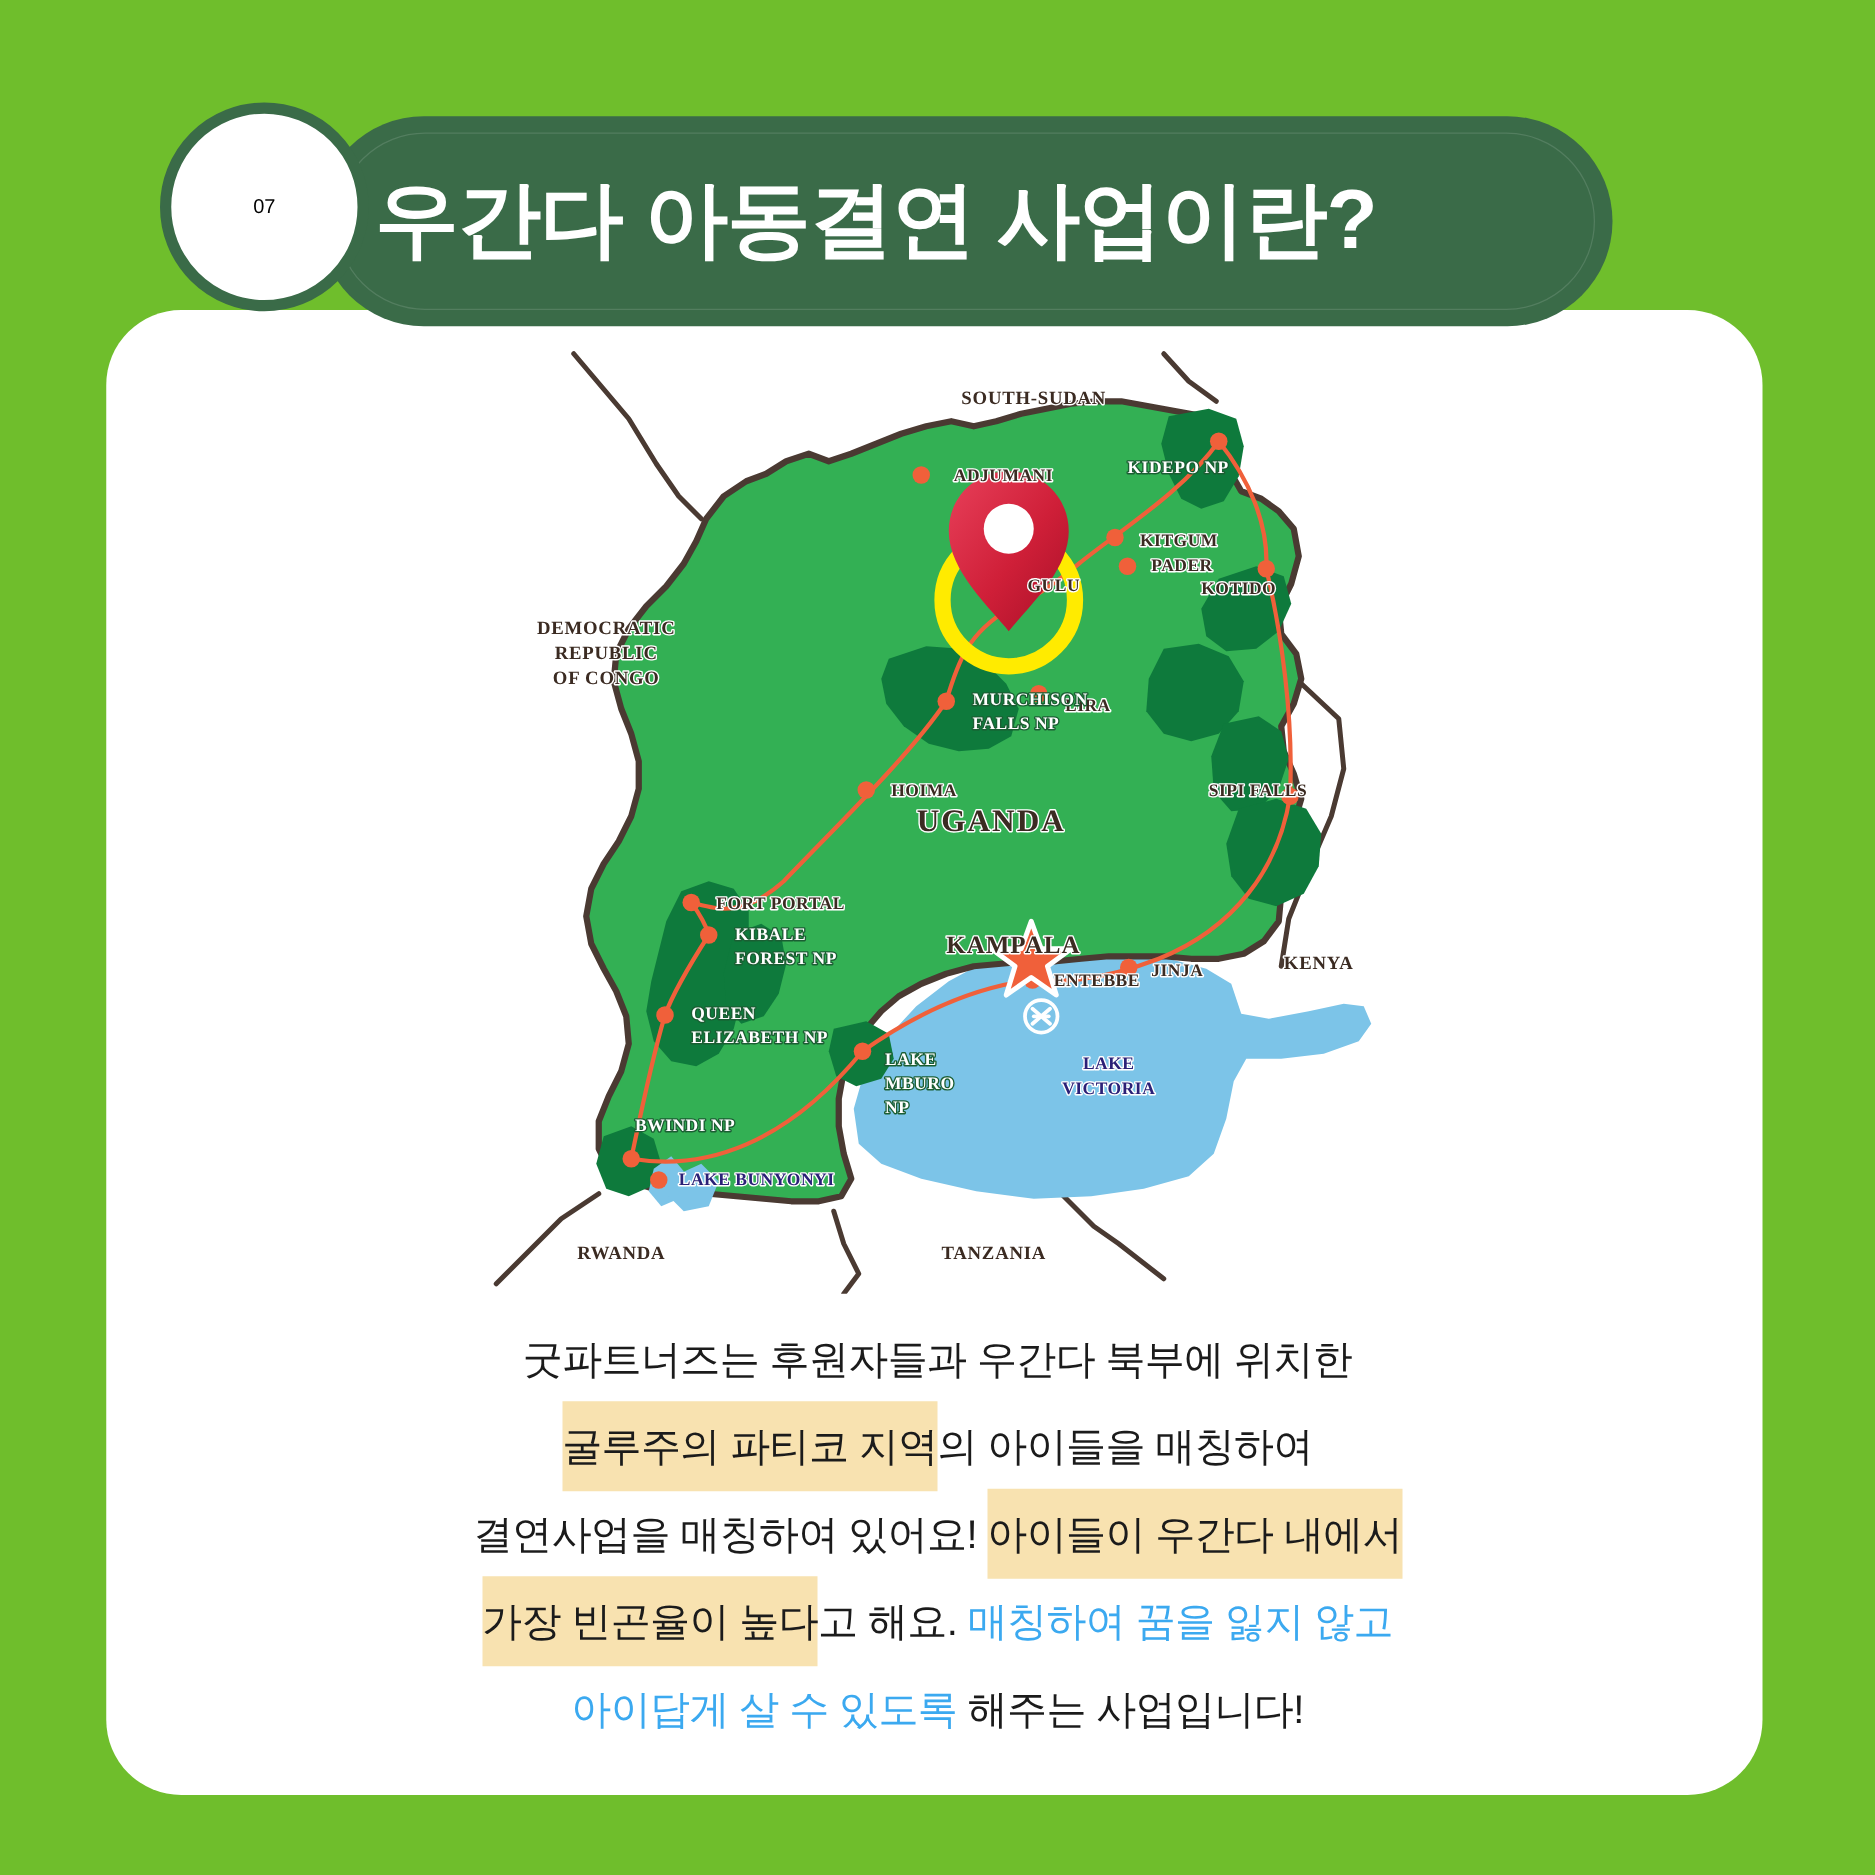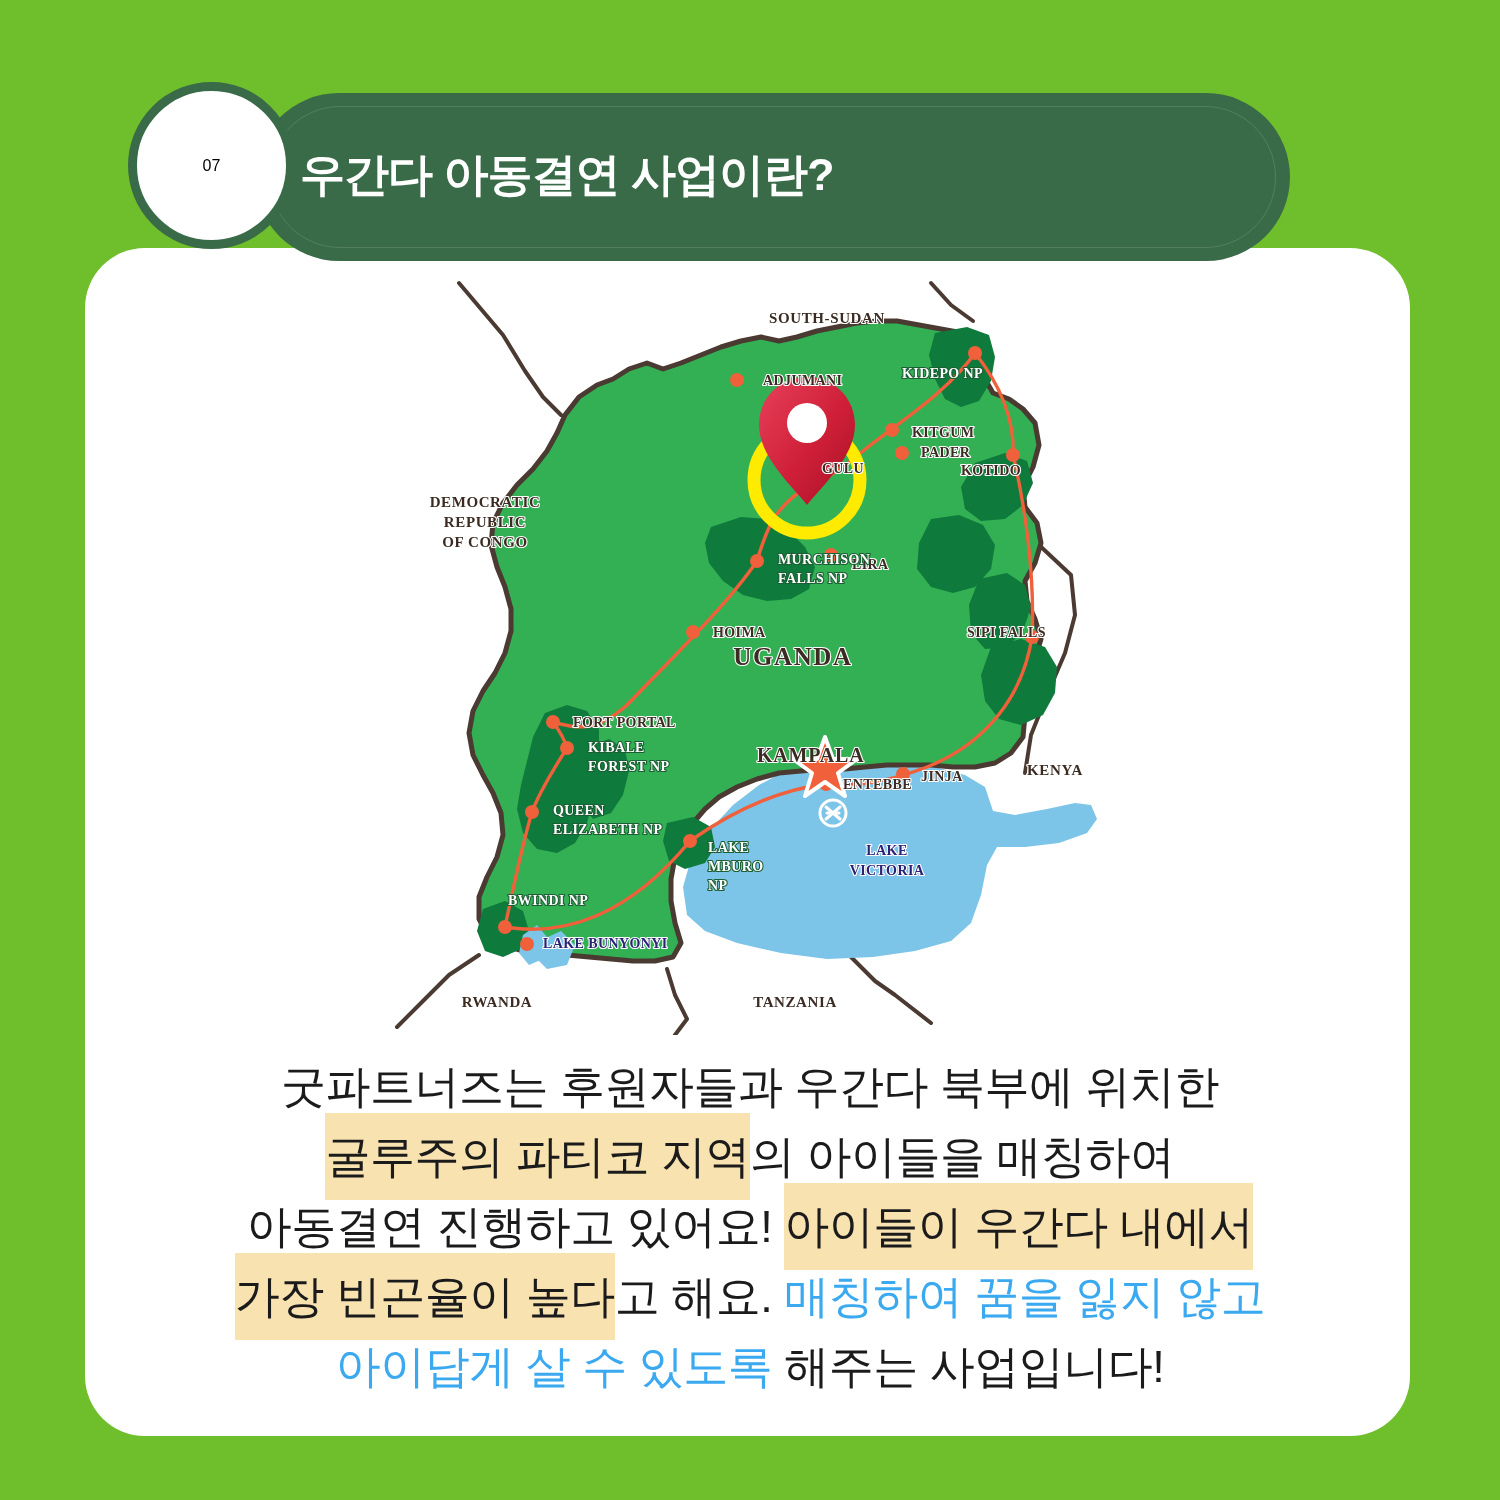--- a/index.html
+++ b/index.html
@@ -30,21 +30,21 @@
     left: 14px; top: 13px; right: 14px; bottom: 13px;
     border: 1px solid rgba(255,255,255,0.13);
     border-radius: 72px;
     pointer-events: none;
   }
   #header-title {
     position: absolute;
     left: 300px; top: 95px;
     width: 900px; height: 160px;
     display: flex; align-items: center;
-    font-size: 45px; font-weight: bold; color: #ffffff;
+    font-size: 67px; font-weight: bold; color: #ffffff;
     letter-spacing: -1px;
     white-space: nowrap;
   }
 
   
   #num-badge {
     position: absolute;
     left: 128px; top: 82px; width: 167px; height: 167px;
     background: #ffffff;
     border: 9px solid #3A6B48;
@@ -85,21 +85,21 @@
   .mlabel.country { font-size: 15px; letter-spacing: 0.6px; }
   .mlabel.city { font-size: 14px; letter-spacing: 0.4px; }
   .mlabel.uganda { font-size: 25px; letter-spacing: 1.6px; }
   .mlabel.kampala { font-size: 20px; letter-spacing: 0.8px; }
 
   
   #body-text {
     position: absolute;
     left: 110px; top: 1052px; width: 1280px;
     text-align: center;
-    font-size: 45px;
+    font-size: 32px;
     line-height: 70px;
     color: #1b1b1b;
     letter-spacing: -0.5px;
   }
   #body-text .hl {
     background: #F8E2B0;
     padding: 18px 0;
     box-decoration-break: clone;
     -webkit-box-decoration-break: clone;
   }
@@ -299,16 +299,16 @@
         <text x="512" y="580" class="mlabel city lake" text-anchor="middle">LAKE</text>
         <text x="512" y="600" class="mlabel city lake" text-anchor="middle">VICTORIA</text>
         <text x="168" y="673" class="mlabel city lake" text-anchor="start">LAKE BUNYONYI</text>
       </g>
 </svg>
 </div>
 
 <div id="body-text">
   <span>굿파트너즈는 후원자들과 우간다 북부에 위치한</span><br>
   <span class="hl">굴루주의 파티코 지역</span><span>의 아이들을 매칭하여</span><br>
-  <span>아동결연 진행하고 있어요! </span><span class="hl">아이들이 우간다 내에서</span><br>
+  <span>결연사업을 매칭하여 있어요! </span><span class="hl">아이들이 우간다 내에서</span><br>
   <span class="hl">가장 빈곤율이 높다</span><span>고 해요. </span><span class="blue">매칭하여 꿈을 잃지 않고</span><br>
   <span class="blue">아이답게 살 수 있도록</span><span> 해주는 사업입니다!</span>
 </div>
 
 </body></html>

